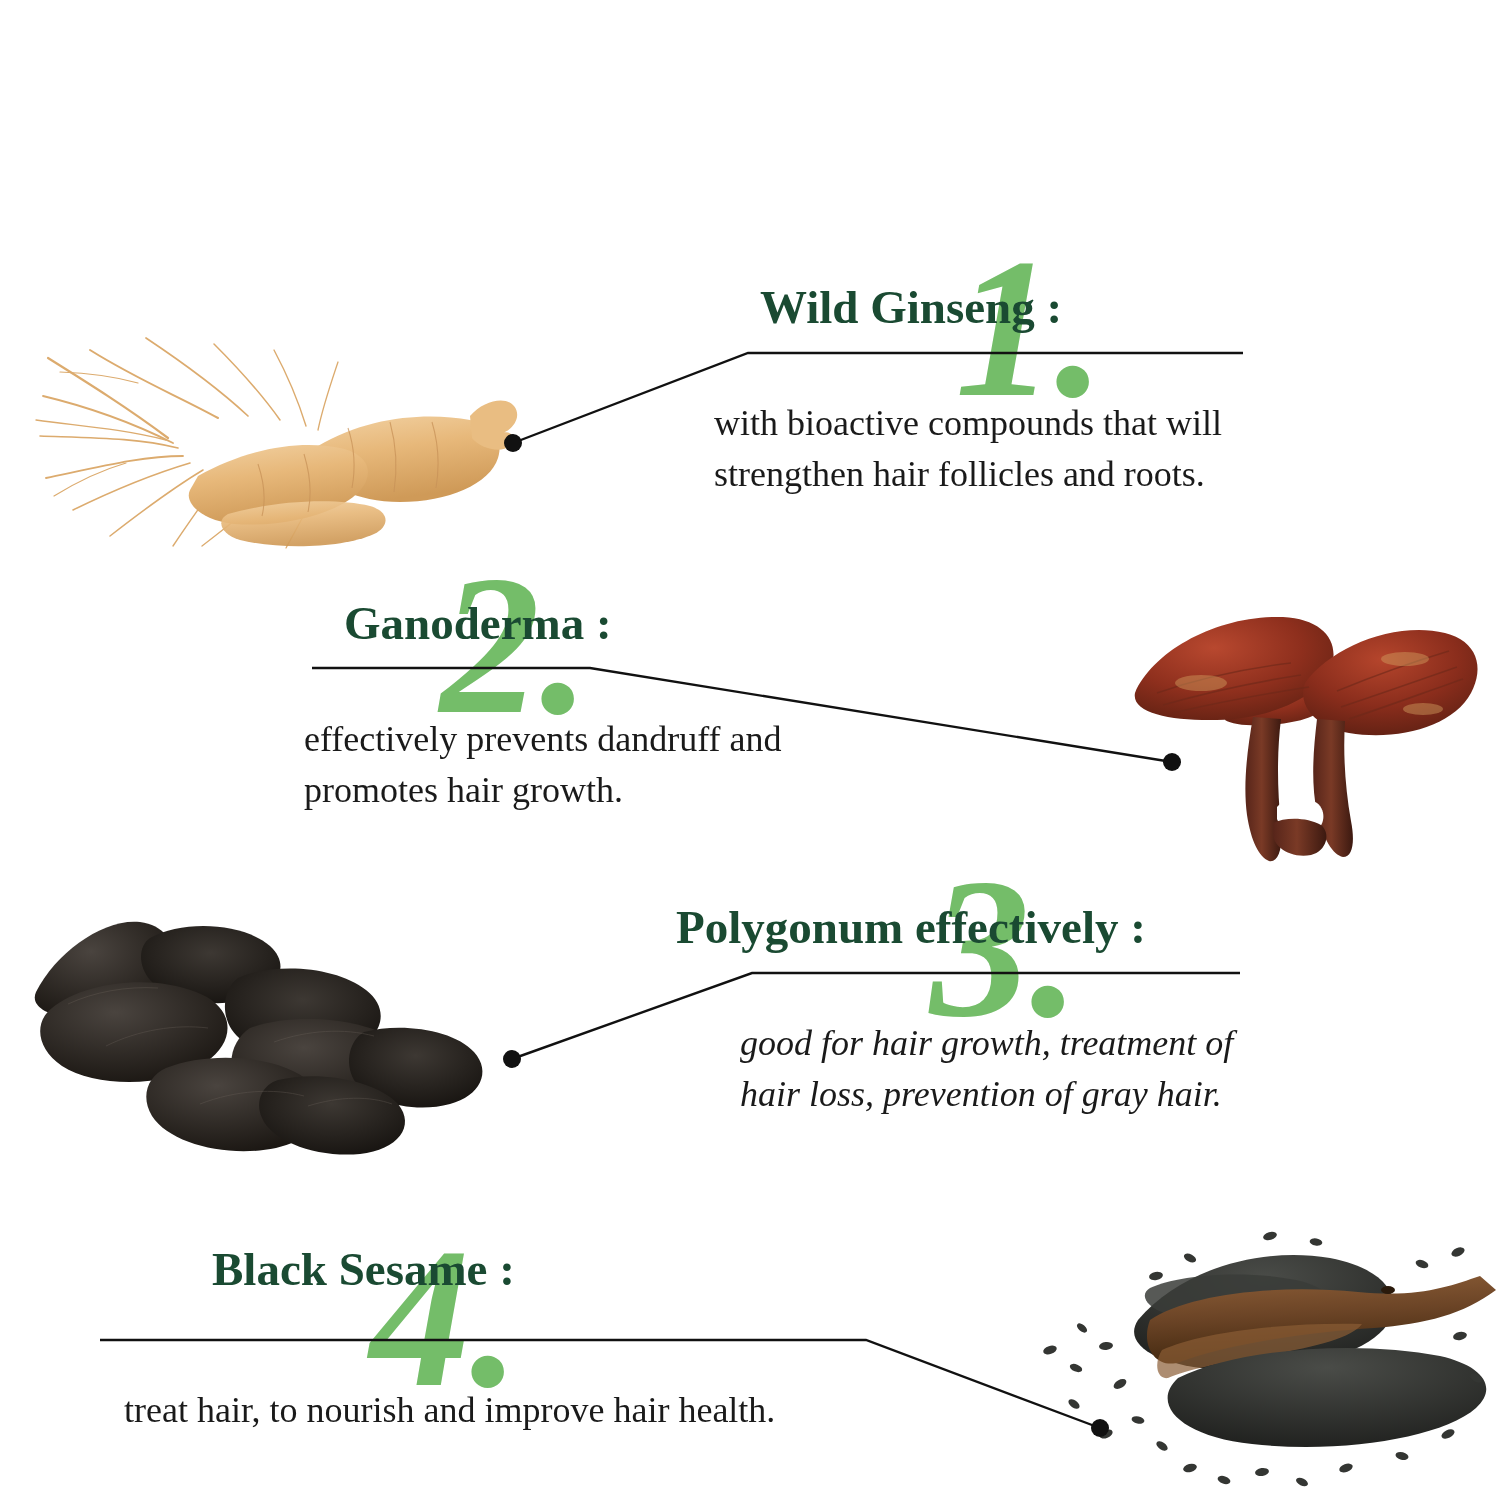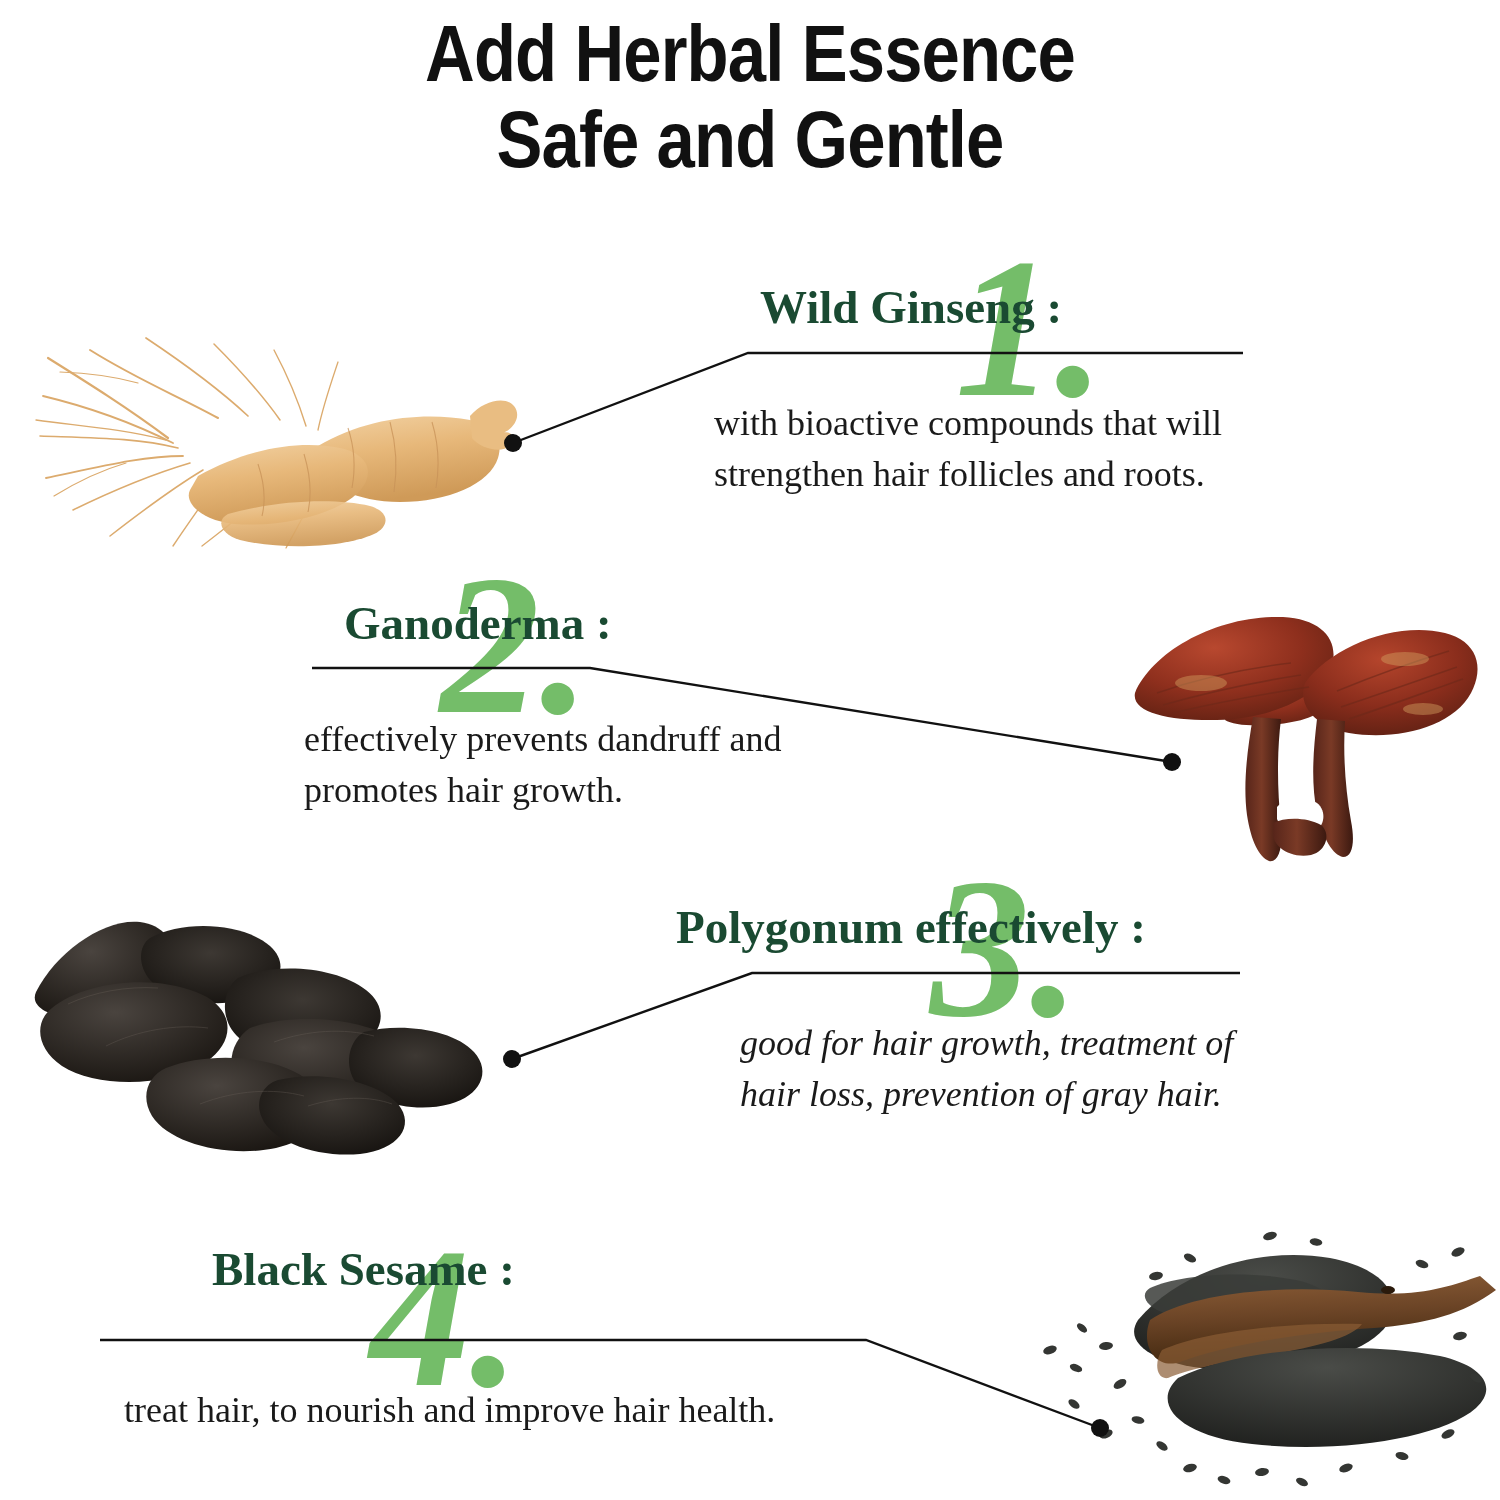--- a/index.html
+++ b/index.html
@@ -83,24 +83,20 @@
   }
 
   
   .art { position: absolute; z-index: 1; }
 </style>
 </head>
 <body>
 
 <div id="page">
 
-  <div class="title-block">
-    <div class="title-line title-line-1">Add Herbal Essence</div>
-    <div class="title-line title-line-2">Safe and Gentle</div>
-  </div>
 
   <svg class="art" style="left:18px; top:288px;" width="510" height="265" viewBox="0 0 510 265">
     <defs>
       <linearGradient id="gins" x1="0" y1="0" x2="0.3" y2="1">
         <stop offset="0%" stop-color="#f2d1a2"></stop>
         <stop offset="45%" stop-color="#e7b87a"></stop>
         <stop offset="100%" stop-color="#cf9a58"></stop>
       </linearGradient>
     </defs>
     <g stroke="#dcab6e" fill="none" stroke-linecap="round">

